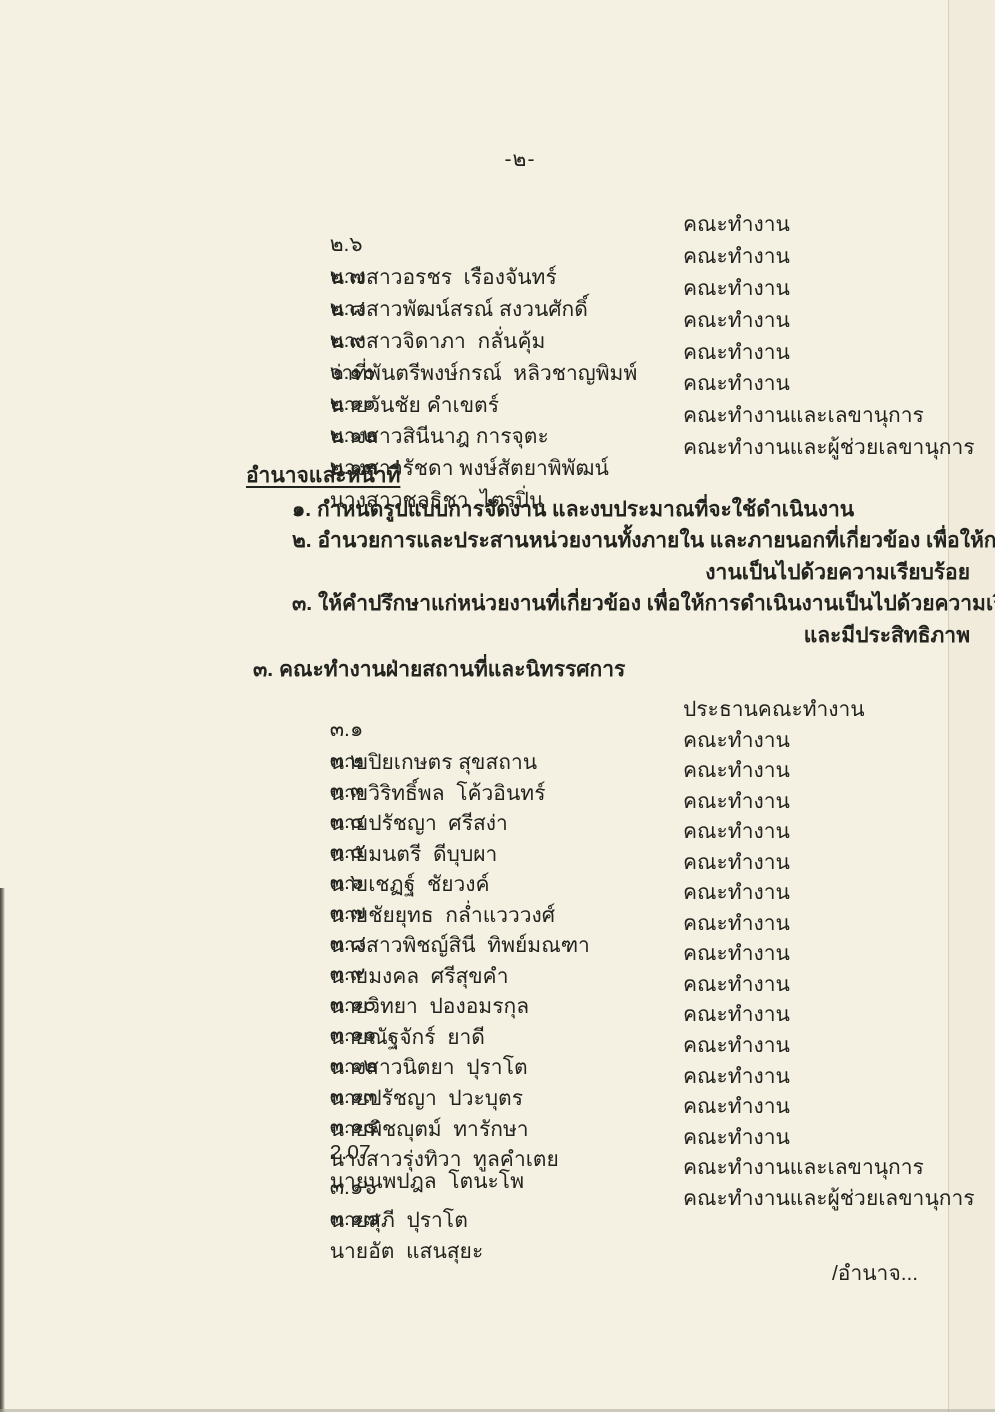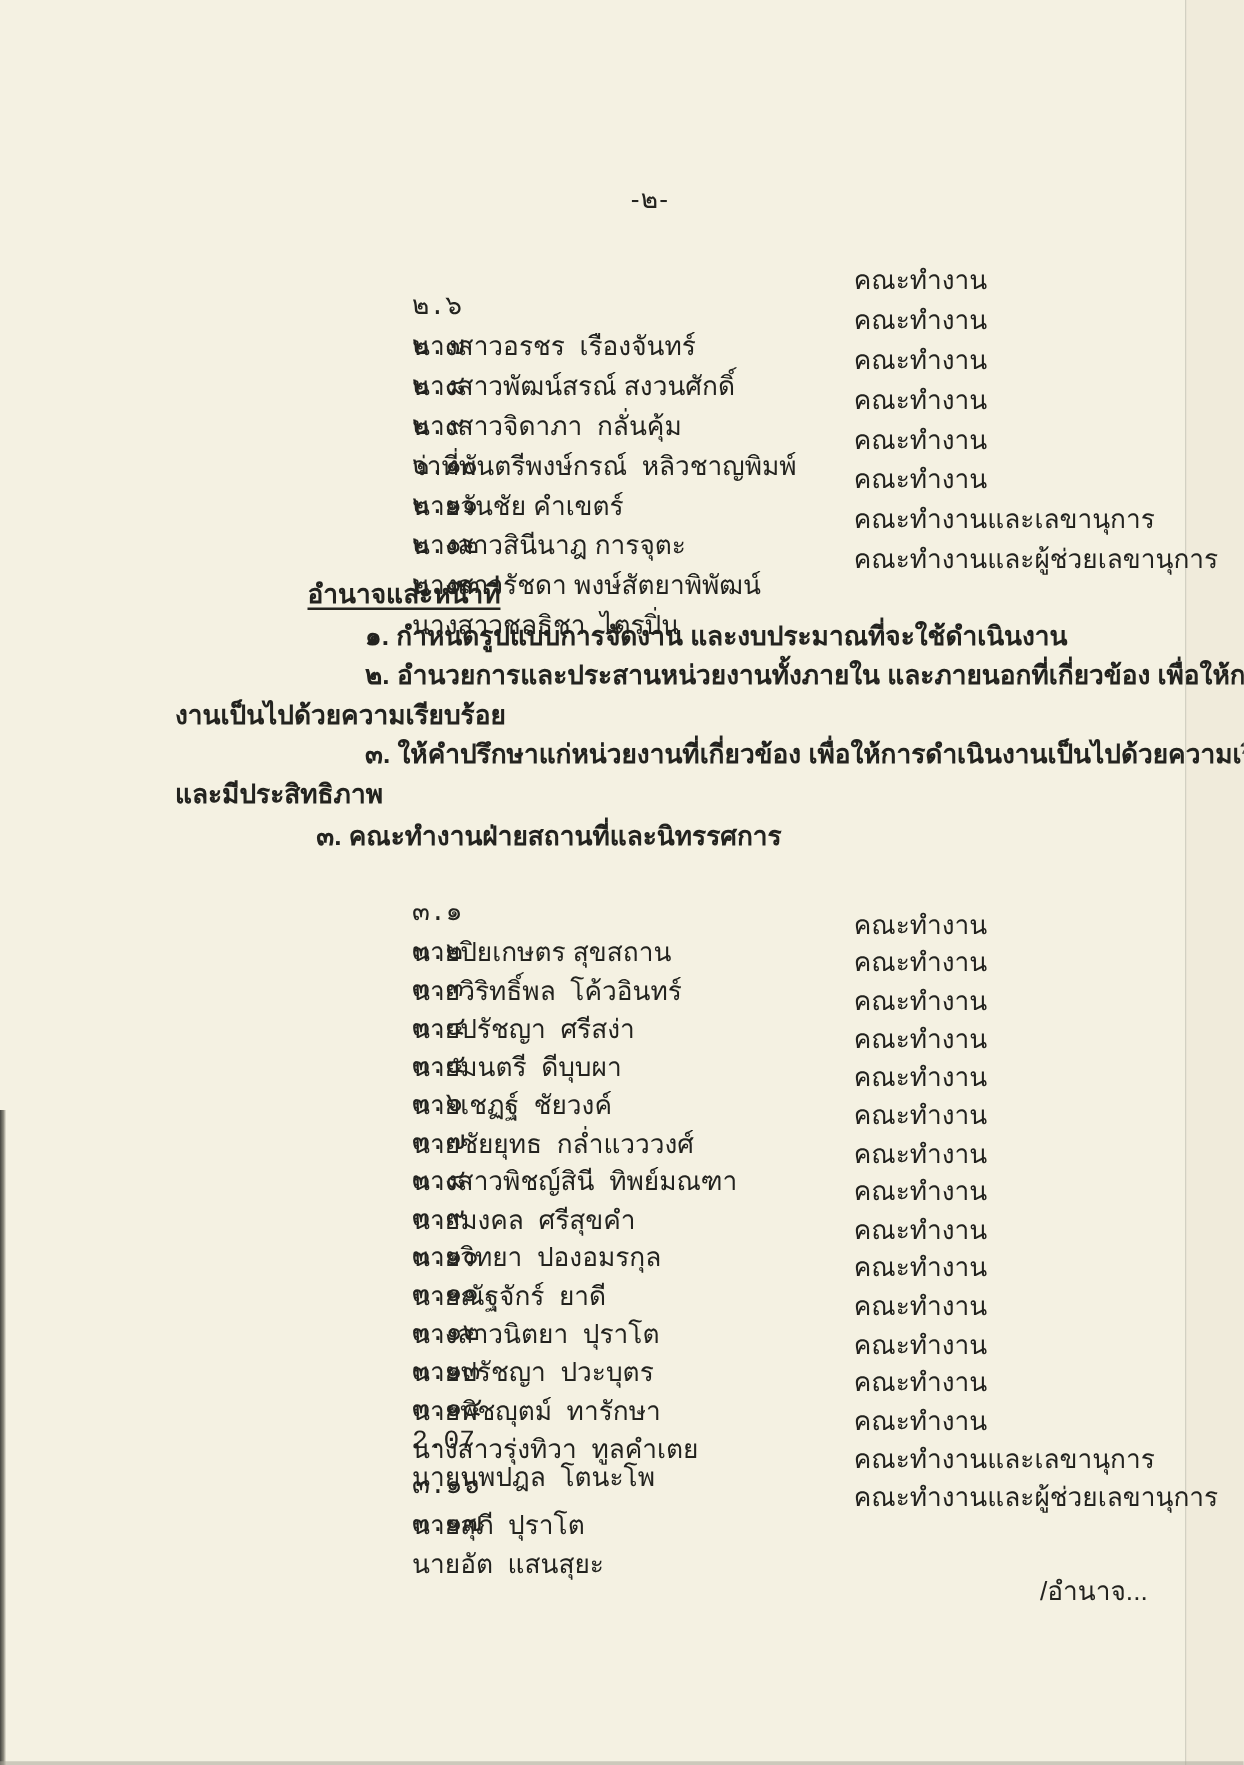--- a/index.html
+++ b/index.html
@@ -22,30 +22,30 @@
   .scan-bottom-edge { position:absolute; left:0; bottom:0; width:100%; height:3px; background:#aba89a; opacity:.55; }
 
   .page-number { position:absolute; top:142px; left:0; width:1040px; text-align:center; letter-spacing:1px; }
 
   .list { position:absolute; left:283px; }
   .sec2-list { top:203px; width:660px; }
   .sec3-list { top:688px; width:660px; }
   .member-row { position:relative; white-space:pre; }
   .sec2-list .member-row { height:31.9px; }
   .sec3-list .member-row { height:30.55px; }
-  .num { display:inline-block; min-width:42px;font-family:Liberation Mono, monospace; }
+  .num { display:inline-block; min-width:42px; }
   .role { position:absolute; left:400px; top:4px; white-space:pre; }
 
   .duties { position:absolute; left:140px; top:458px; width:830px; }
   .duties-header {
     margin-left:106px; height:33.5px; font-weight:700;
     text-decoration:underline; text-underline-offset:4px; text-decoration-thickness:1.5px;
   }
   .duty-line { height:31.5px; padding-left:152px; white-space:pre;font-weight:bold; }
-  .duty-line.cont { padding-left:0; }
+  .duty-line.cont { padding-left:0;text-align:right; }
 
   .sec3-header { position:absolute; left:253px; top:652px; font-weight:700; white-space:pre; }
 
   .continuation-mark { position:absolute; left:832px; top:1256px; white-space:pre;text-align:center; }
 </style>
 </head>
 <body>
 
 <div class="page">
 
@@ -123,20 +123,21 @@
       </div>
   </div>
 
   <div class="sec3-header">๓. คณะทำงานฝ่ายสถานที่และนิทรรศการ</div>
 
   <div class="list sec3-list">
 
       <div class="member-row">
         <span class="num">๓.๑</span>
         <span class="name">นายปิยเกษตร สุขสถาน</span>
+        <span class="role">ประธานคณะทำงาน</span>
       </div>
 
       <div class="member-row">
         <span class="num">๓.๒</span>
         <span class="name">นายวิริทธิ์พล  โค้วอินทร์</span>
         <span class="role">คณะทำงาน</span>
       </div>
 
       <div class="member-row">
         <span class="num">๓.๓</span>

